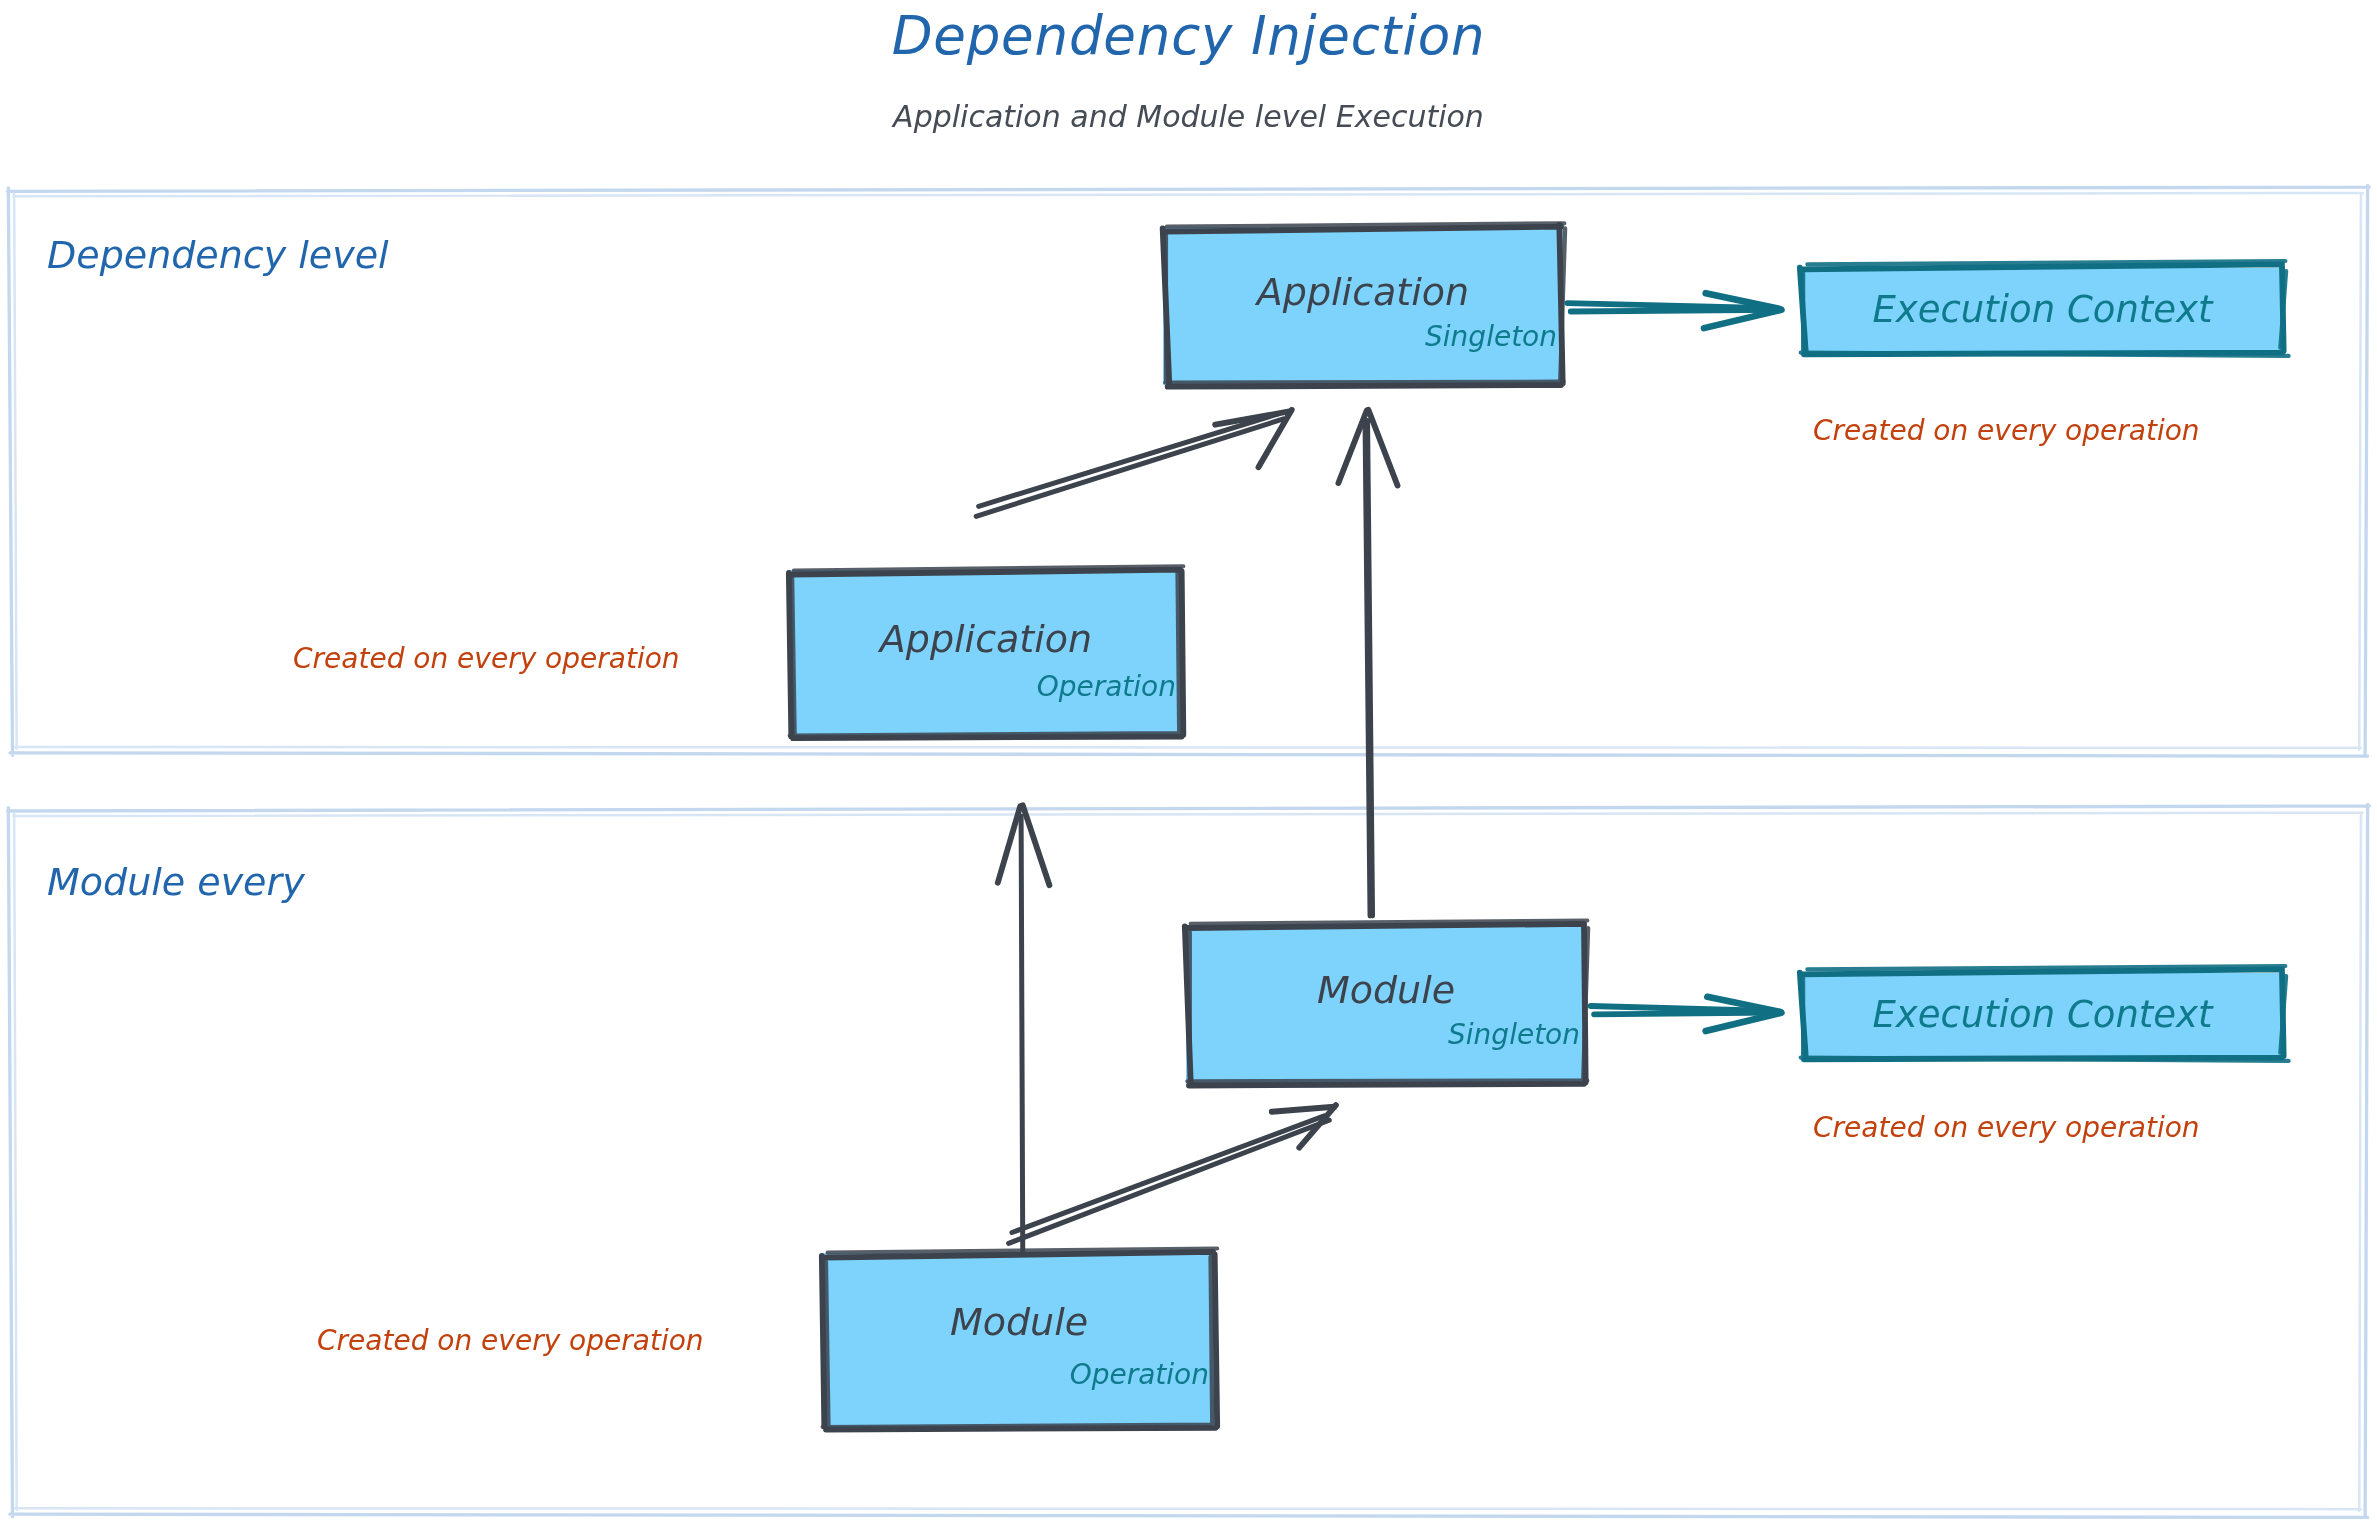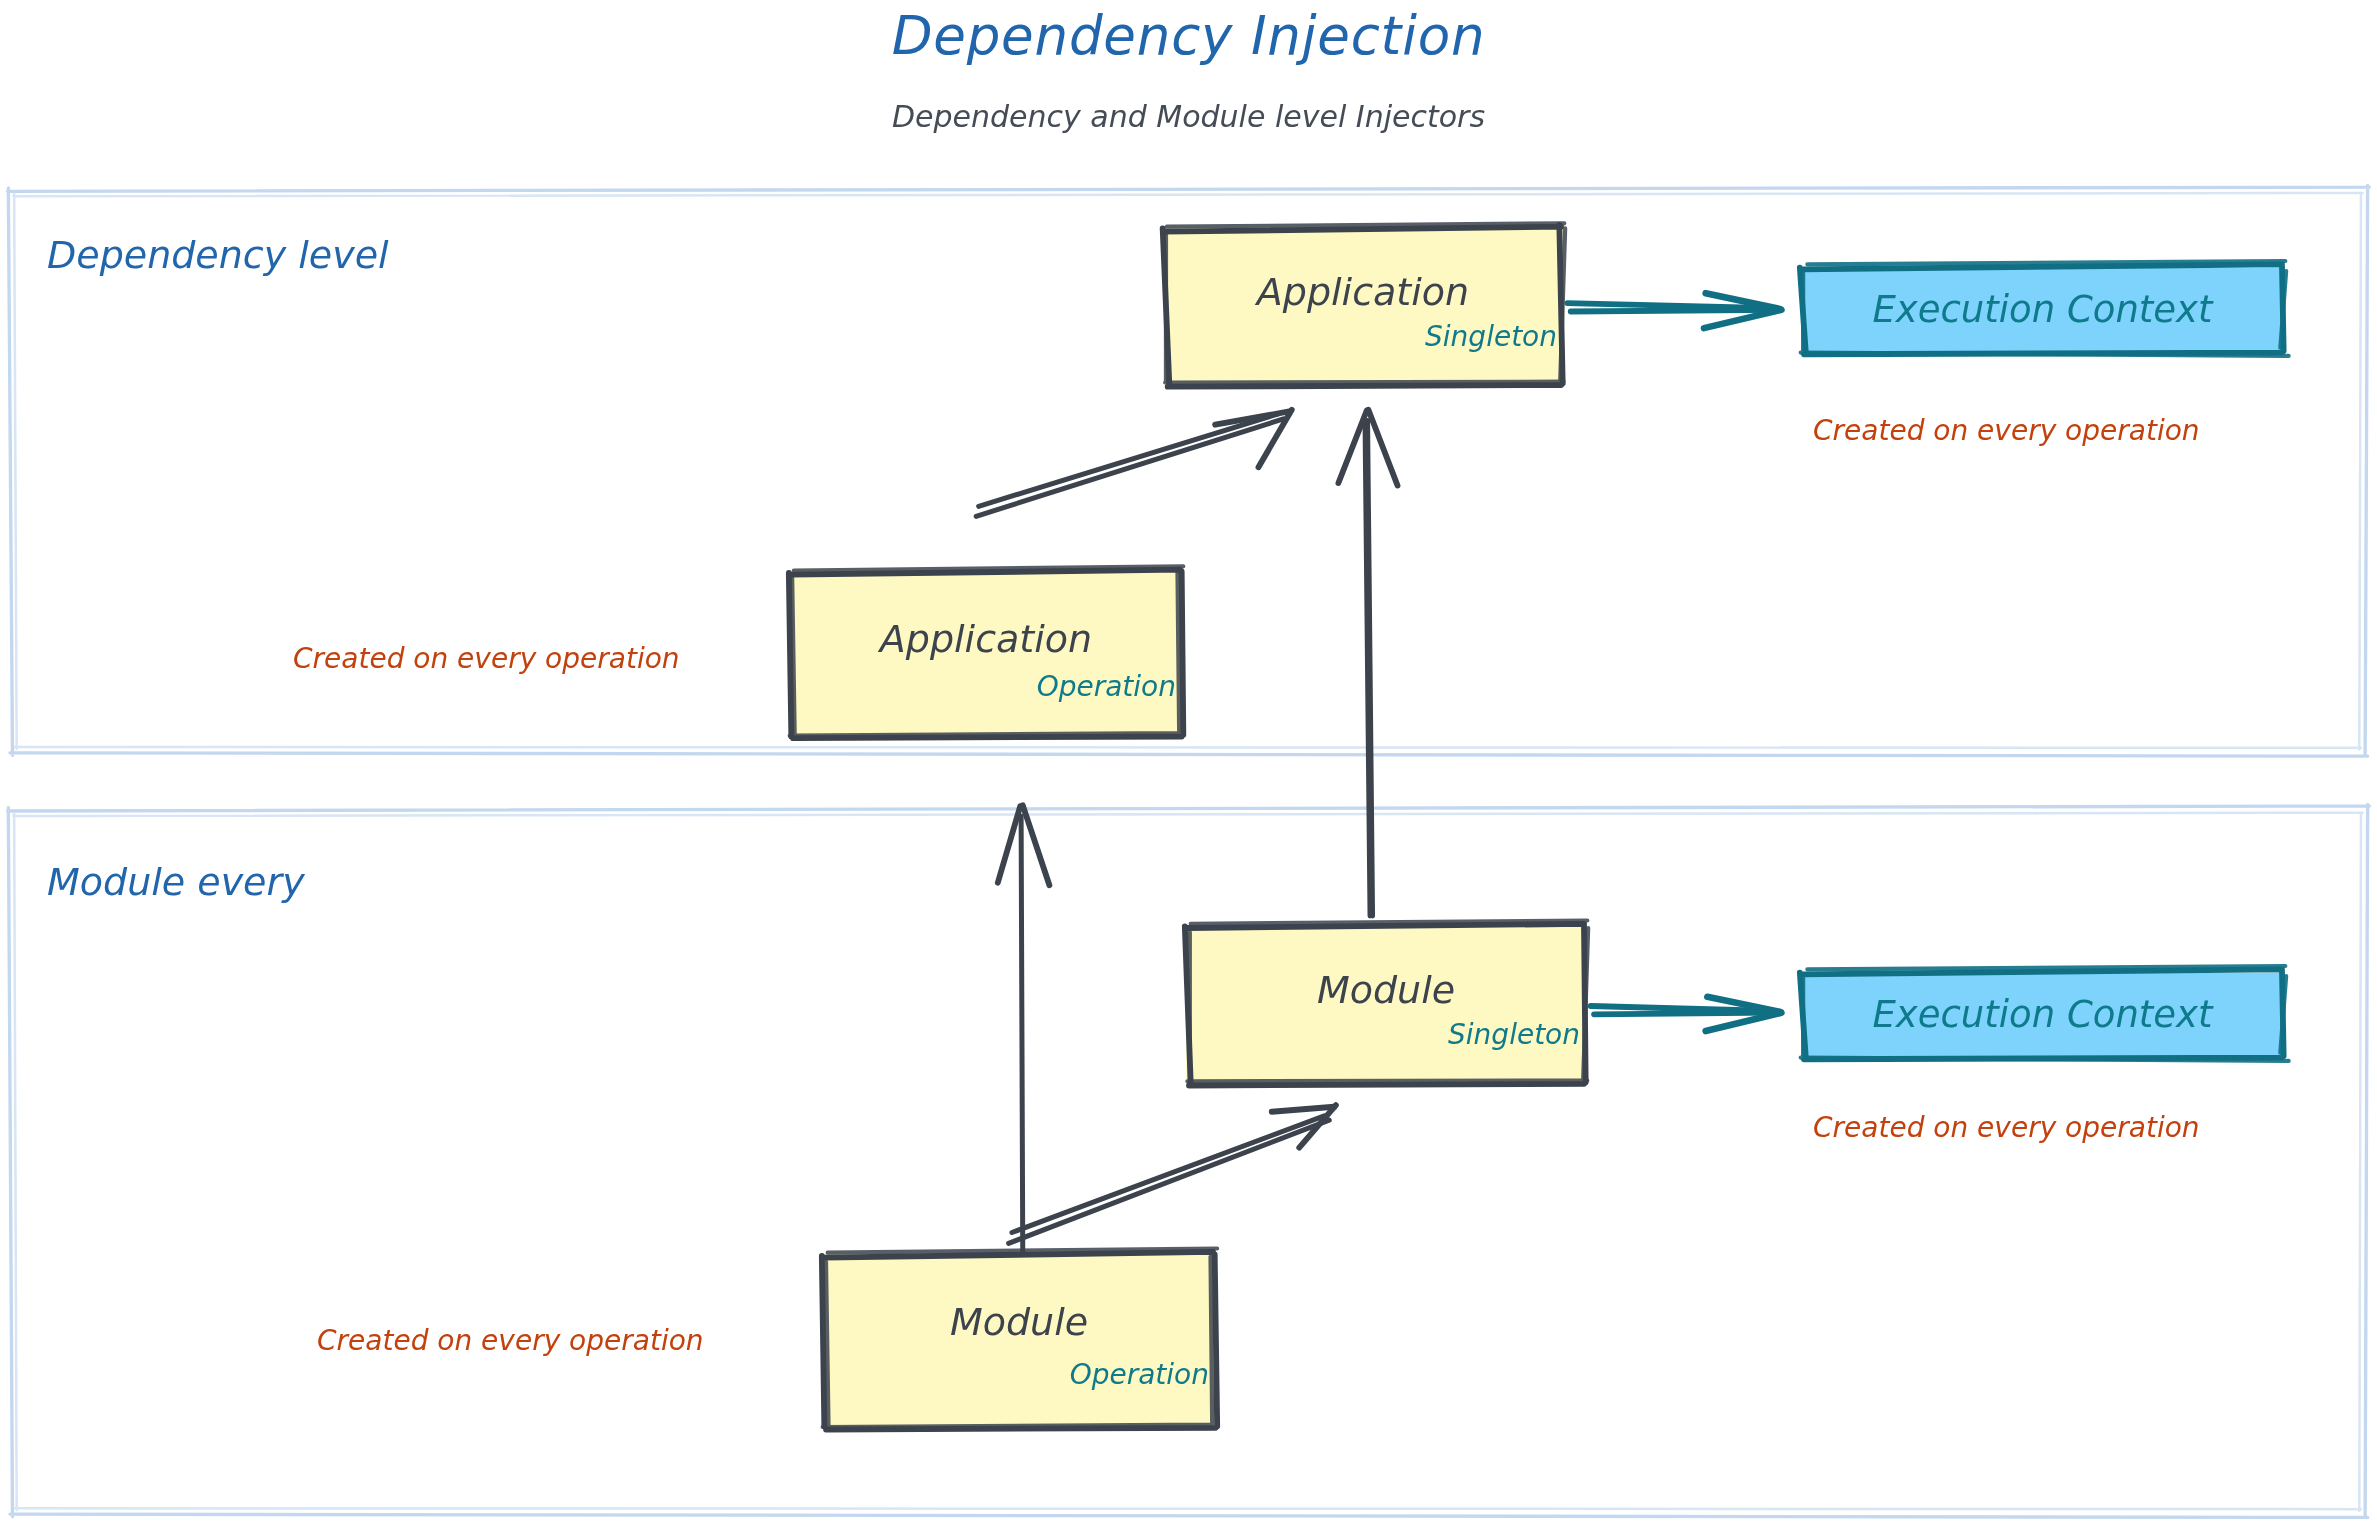--- a/index.html
+++ b/index.html
@@ -70,21 +70,21 @@
     white-space: nowrap;
   }
 
   #lane-app   { left: 5px;  top: 183px;  width: 2366px; height: 575px; }
   #lane-mod   { left: 5px;  top: 801px;  width: 2366px; height: 718px; }
 
   
   .node {
     position: absolute;
     box-sizing: border-box;
-    background: #fef9c3;
+    background: #7dd3fc;
   }
   .node .node-svg {
     position: absolute;
     inset: -11.7px;
     overflow: visible;
     pointer-events: none;
   }
   .node-title {
     position: absolute;
     left: 0; right: 0;
@@ -169,21 +169,21 @@
     height: 1534px;
     pointer-events: none;
   }
 </style>
 </head>
 <body>
 
 <div id="root">
 
   <div class="title">Dependency Injection</div>
-  <div class="subtitle">Dependency and Module level Injectors</div>
+  <div class="subtitle">Application and Module level Execution</div>
 
   <div class="lane" id="lane-app">
     <svg class="lane-border" viewBox="0 0 2840 690" preserveAspectRatio="none">
       <path d="M3,10 L2838,5 M2836,3 L2833,686 M2836,688 L6,684 M9,687 L4,6" fill="none" stroke="#c3d7ee" stroke-width="4" stroke-linecap="round"></path>
       <path d="M10,16 L2830,12 M2828,14 L2826,680 M2828,678 L12,677 M14,679 L11,13" fill="none" stroke="#d7e5f5" stroke-width="3" stroke-linecap="round"></path>
     </svg>
   </div>
   <div class="lane-label" style="left:47px; top:233px;">Dependency level</div>
 
   <div class="lane" id="lane-mod">

